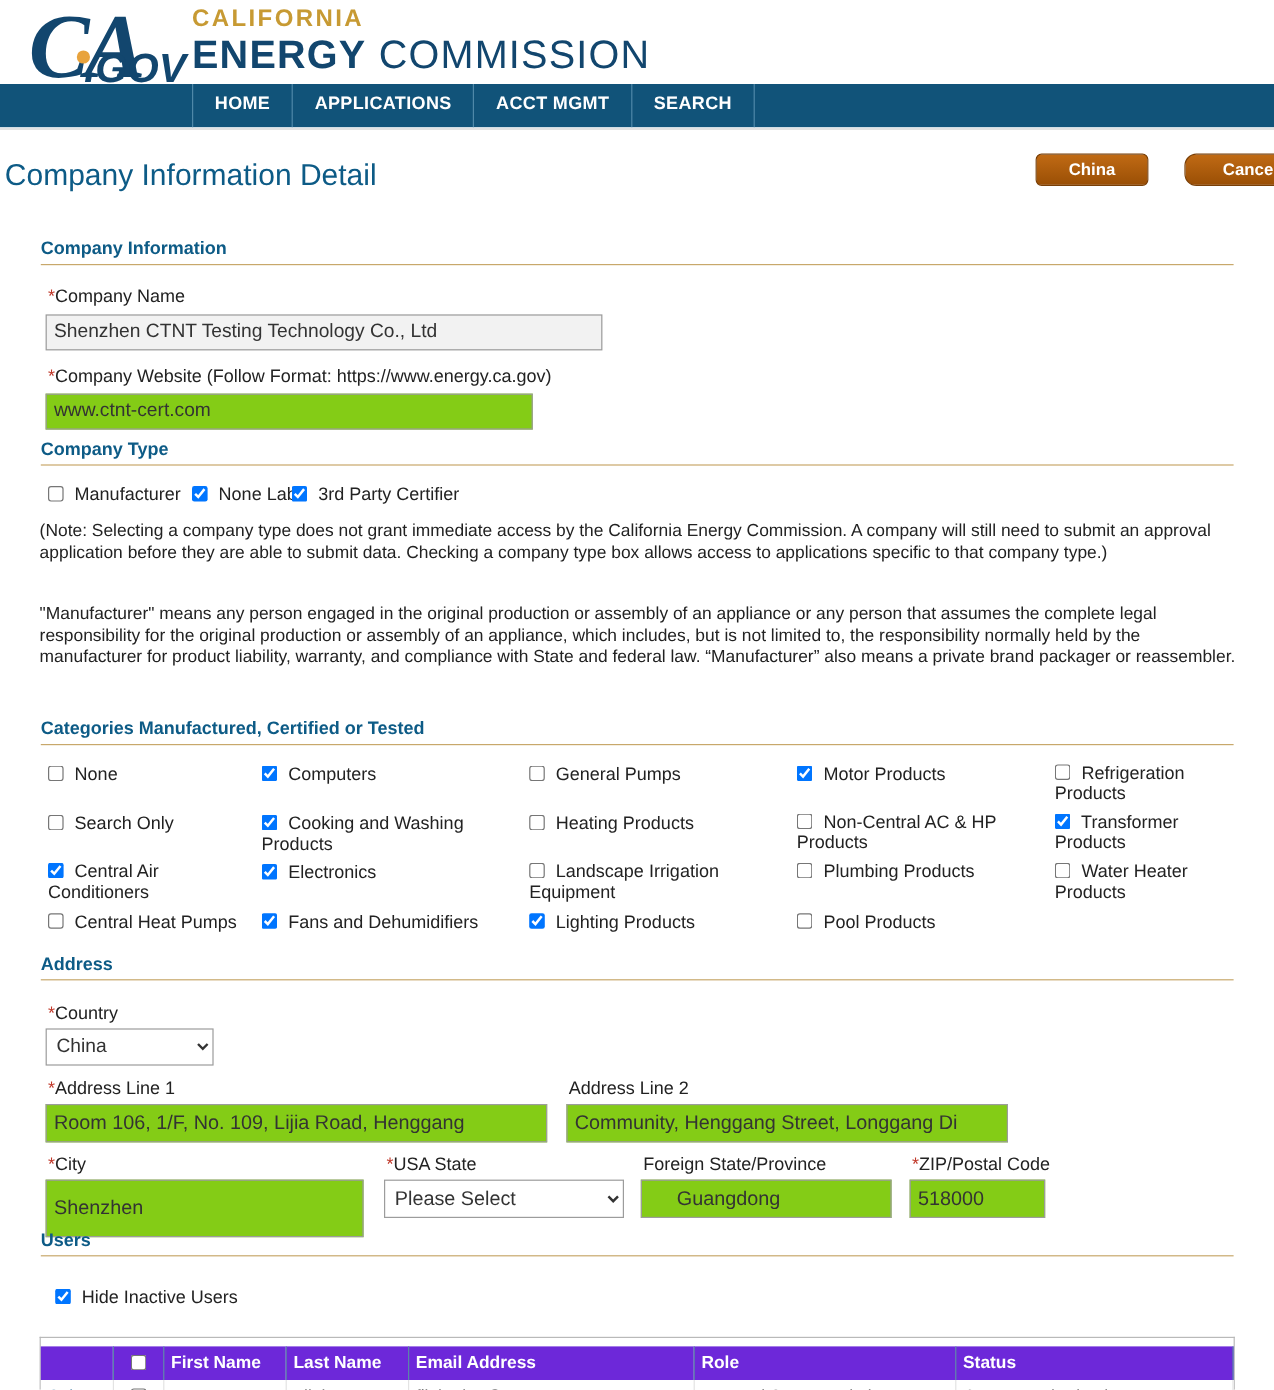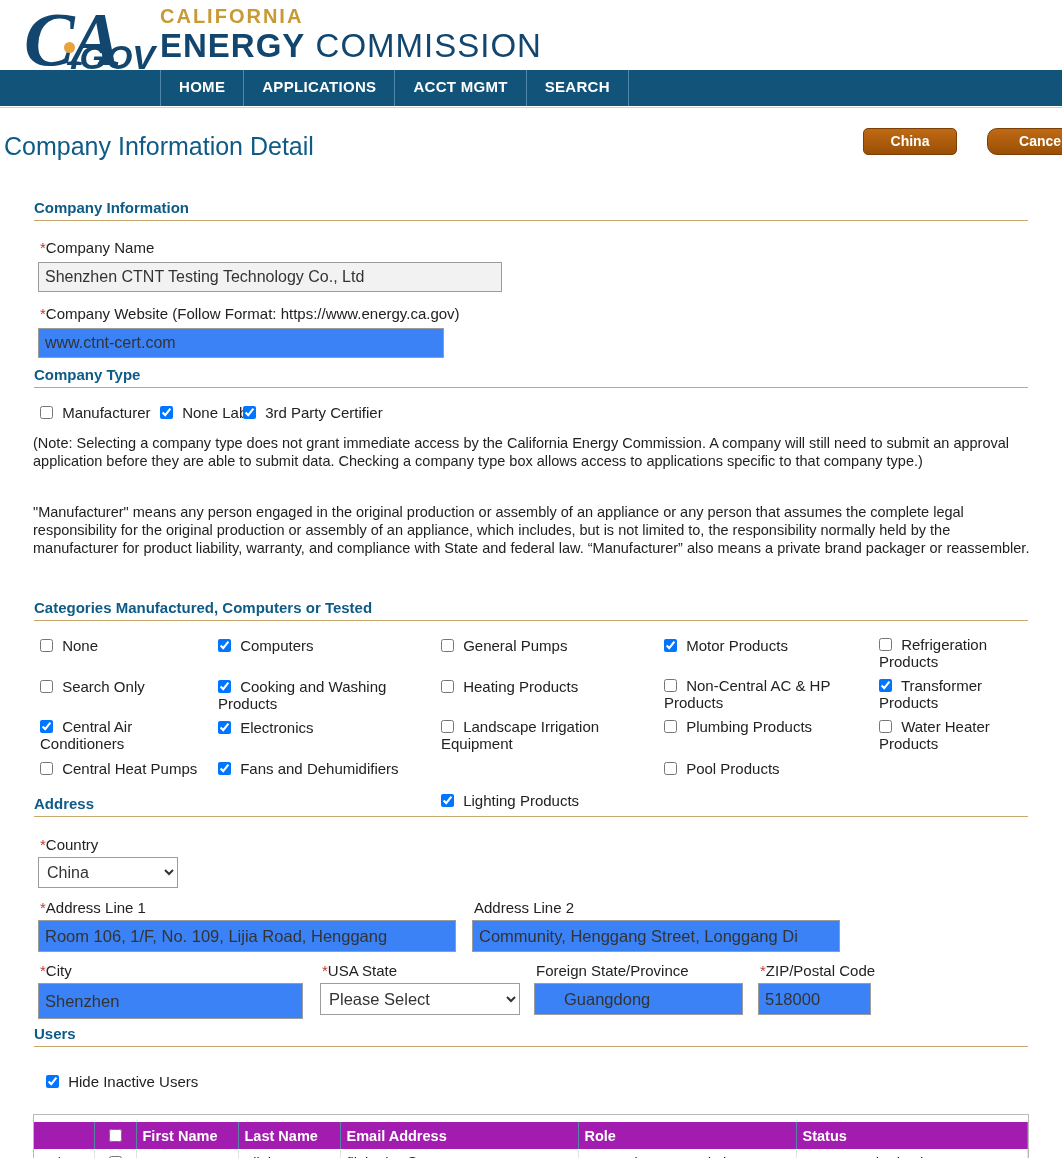--- a/index.html
+++ b/index.html
@@ -115,21 +115,21 @@
     font-size: 15px; font-weight: bold; color:#0d5b86;
     border-bottom: 1px solid #c8a86b;
     padding-bottom: 4px;
   }
   .lbl { position:absolute; font-size: 15px; color:#222; }
   .req { color:#c0392b; }
   .inp {
     position:absolute;
     height: 30px;
     border: 1px solid #9c9c9c;
-    background:#3b82f6;
+    background:#84cc16;
     font-size: 16px; color:#333;
     padding: 2px 6px;
     font-family: "Liberation Sans", sans-serif;
   }
   .inp.readonlyish { background: #f2f2f2; }
   select.inp {
     padding: 2px 4px;
     background: #ffffff;
   }
 
@@ -147,21 +147,21 @@
     width: 13px; height: 13px;
   }
 
   
   .usertable {
     position:absolute; left: 34px; top: 1122px; width: 994px;
     border-collapse: collapse;
     font-size: 14.5px;
   }
   .usertable th {
-    background:#a21caf; color:#ffffff; text-align:left;
+    background:#6d28d9; color:#ffffff; text-align:left;
     font-weight: bold; padding: 4px 6px;
     border-right: 1px solid #5b83a8;
     height: 22px;
     margin-left: 44px;
   }
   .usertable td {
     padding: 4px 6px; color:#222; border-right: 1px solid #e3e3e3;
     background:#ffffff;
   }
   .usertable a { color:#17608f; text-decoration: none; }
@@ -228,21 +228,21 @@
   <span class="txt">None Lab</span>
 </div>
 <div class="cbitem" style="left:243px; top:404px;">
   <input type="checkbox" checked="" style="">
   <span class="txt">3rd Party Certifier</span>
 </div>
 
 <div class="note" style="left:33px; top:434px; width:1000px;">(Note: Selecting a company type does not grant immediate access by the California Energy Commission. A company will still need to submit an approval application before they are able to submit data. Checking a company type box allows access to applications specific to that company type.)</div>
 <div class="note" style="left:33px; top:503px; width:1000px;">"Manufacturer" means any person engaged in the original production or assembly of an appliance or any person that assumes the complete legal responsibility for the original production or assembly of an appliance, which includes, but is not limited to, the responsibility normally held by the manufacturer for product liability, warranty, and compliance with State and federal law.   “Manufacturer”  also means a private brand packager or reassembler.</div>
 
-<div class="section-head" style="left:34px; top:599px; width:994px;">Categories Manufactured, Computers or Tested</div>
+<div class="section-head" style="left:34px; top:599px; width:994px;">Categories Manufactured, Certified or Tested</div>
 
 <div class="cbitem" style="left:40px; top:637px; width:160px;">
   <input type="checkbox" style="">
   <span class="txt">None</span>
 </div>
 <div class="cbitem" style="left:40px; top:678px; width:160px;">
   <input type="checkbox" style="">
   <span class="txt">Search Only</span>
 </div>
 <div class="cbitem" style="left:40px; top:718px; width:160px;">
@@ -276,21 +276,21 @@
   <span class="txt">General Pumps</span>
 </div>
 <div class="cbitem" style="left:441px; top:678px; width:200px;">
   <input type="checkbox" style="">
   <span class="txt">Heating Products</span>
 </div>
 <div class="cbitem" style="left:441px; top:718px; width:190px;">
   <input type="checkbox" style="">
   <span class="txt">Landscape Irrigation Equipment</span>
 </div>
-<div class="cbitem" style="left:441px; top:760px; width:200px;margin-top:32px;">
+<div class="cbitem" style="left:441px; top:760px; width:200px;">
   <input type="checkbox" checked="" style="">
   <span class="txt">Lighting Products</span>
 </div>
 
 <div class="cbitem" style="left:664px; top:637px; width:200px;">
   <input type="checkbox" checked="" style="">
   <span class="txt">Motor Products</span>
 </div>
 <div class="cbitem" style="left:664px; top:677px; width:180px;">
   <input type="checkbox" style="">
@@ -328,21 +328,21 @@
   <option>Mexico</option>
 </select>
 
 <div class="lbl" style="left:40px; top:899px;"><span class="req">*</span><span>Address Line 1</span></div>
 <input class="inp" style="left: 38px; top: 920px; width: 418px; height: 32px; font-size: 16.5px;" value="Room 106, 1/F, No. 109, Lijia Road, Henggang">
 
 <div class="lbl" style="left:474px; top:899px;">Address Line 2</div>
 <input class="inp" style="left: 472px; top: 920px; width: 368px; height: 32px; font-size: 16.5px;" value="Community, Henggang Street, Longgang Di">
 
 <div class="lbl" style="left:40px; top:962px;"><span class="req">*</span><span>City</span></div>
-<input class="inp" style="left: 38px; top: 983px; width: 265px; height: 36px; font-size: 16.5px;" value="Shenzhen">
+<input class="inp" style="left: 38px; top: 983px; width: 265px; height: 48px; font-size: 16.5px;" value="Shenzhen">
 
 <div class="lbl" style="left:322px; top:962px;"><span class="req">*</span><span>USA State</span></div>
 <select class="inp" style="left:320px; top:983px; width:200px; height:32px; font-size:16.5px;">
   <option>Please Select</option>
   <option>California</option>
   <option>New York</option>
   <option>Texas</option>
 </select>
 
 <div class="lbl" style="left:536px; top:962px;">Foreign State/Province</div>

